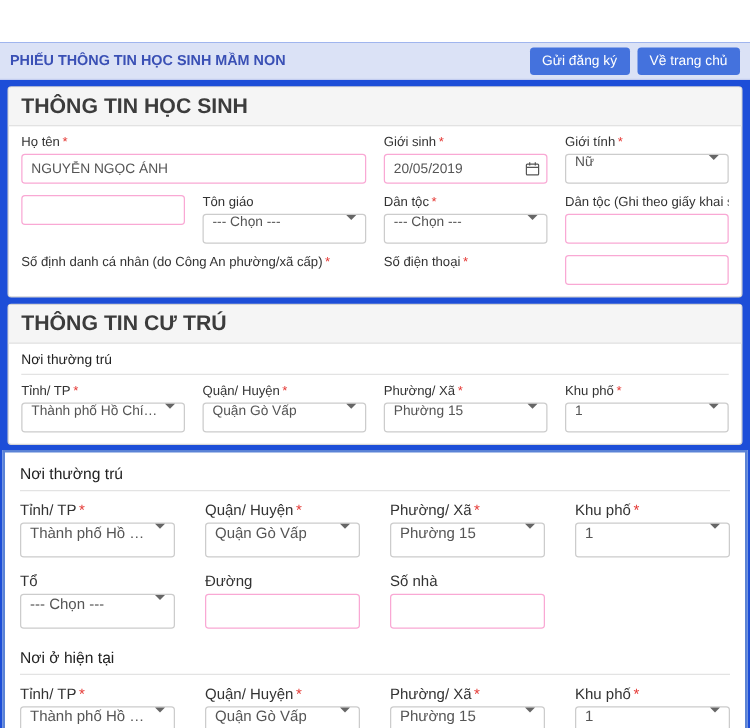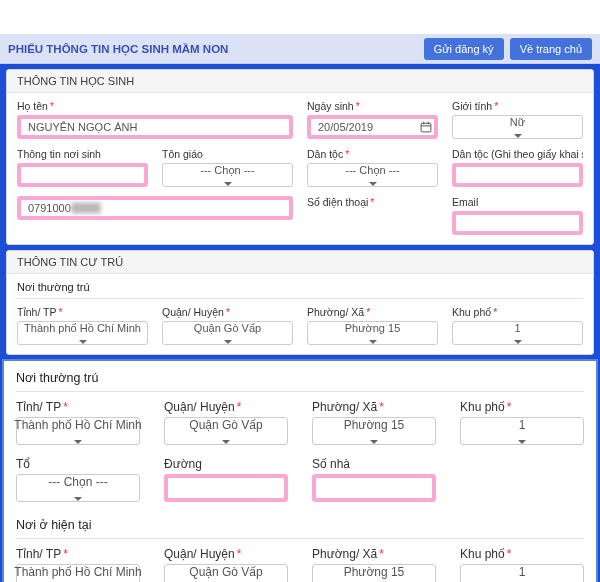--- a/index.html
+++ b/index.html
@@ -50,42 +50,42 @@
   .card {
     border: 1px solid #d5d5d5;
     border-radius: 3px;
     margin: 5px 6px 0 6px;
     background: #fff;
   }
   .card-header {
     background: #f5f5f5;
     border-bottom: 1px solid #e2e2e2;
     padding: 5px 10px;
-    font-size: 11px;
-    font-weight: 400;
+    font-size: 17px;
+    font-weight: 700;
     color: #3c3c3c;
   }
   .card-body { padding: 7px 10px 9px 10px; }
 
   .grid4 {
     display: grid;
     grid-template-columns: repeat(4, 1fr);
     column-gap: 14px;
     row-gap: 9px;
   }
   .span2 { grid-column: span 2; }
 
   .field { display: flex; flex-direction: column; gap: 3px; min-width: 0; }
   .f-label { font-size: 10.5px; color: #333; white-space: nowrap; overflow: hidden; }
   .req { color: #e53935; margin-left: 2px; }
 
   .input {
     width: 100%;
     height: 24px;
-    border: 4px solid #f9a8d4;
+    border: 1px solid #f9a8d4;
     border-radius: 3px;
     padding: 0 7px;
     font-size: 11px;
     color: #555;
     font-family: inherit;
     background: #fff;
   }
   .input-wrap { position: relative; }
   .cal-icon {
     position: absolute;
@@ -101,33 +101,31 @@
     height: 11px;
     background: #b9b9b9;
     filter: blur(2px);
     border-radius: 2px;
     pointer-events: none;
   }
 
   .select {
     position: relative;
     display: flex;
-    align-items: center;
     justify-content: space-between;
     gap: 4px;
     border: 1px solid #cccccc;
     border-radius: 3px;
     height: 24px;
     padding: 0 7px;
     background: #fff;
     color: #555;
     font-size: 11px;
     cursor: pointer;
     min-width: 0;
-    flex-direction: column;
   }
   .select-value { white-space: nowrap; overflow: hidden; text-overflow: ellipsis; }
   .caret {
     flex: 0 0 auto;
     width: 0; height: 0;
     border-left: 4px solid transparent;
     border-right: 4px solid transparent;
     border-top: 4px solid #666;
   }
 
@@ -172,21 +170,21 @@
   <div class="card">
     <div class="card-header">THÔNG TIN HỌC SINH</div>
     <div class="card-body grid4">
 
       <div class="field span2">
         <span class="f-label"><span>Họ tên</span><span class="req">*</span></span>
         <input class="input" value="NGUYỄN NGỌC ÁNH" style="">
       </div>
 
       <div class="field">
-        <span class="f-label"><span>Ngày sinh</span><span class="req">*</span></span>
+        <span class="f-label"><span>Giới sinh</span><span class="req">*</span></span>
         <div class="input-wrap">
           <input class="input" style="padding-right: 22px;" value="20/05/2019">
           <span class="cal-icon">
             <svg width="12" height="12" viewBox="0 0 16 16" fill="none" stroke="#555" stroke-width="1.3">
               <rect x="1.5" y="3" width="13" height="11.5" rx="1"></rect>
               <line x1="1.5" y1="6.5" x2="14.5" y2="6.5"></line>
               <line x1="5" y1="1" x2="5" y2="4.5"></line>
               <line x1="11" y1="1" x2="11" y2="4.5"></line>
             </svg>
           </span>
@@ -195,21 +193,20 @@
 
       <div class="field">
         <span class="f-label"><span>Giới tính</span><span class="req">*</span></span>
         <div class="select">
           <span class="select-value">Nữ</span>
           <span class="caret"></span>
         </div>
       </div>
 
       <div class="field">
-        <span class="f-label"><span>Thông tin nơi sinh</span></span>
         <input class="input" value="" style="">
       </div>
 
       <div class="field">
         <span class="f-label"><span>Tôn giáo</span></span>
         <div class="select">
           <span class="select-value">--- Chọn ---</span>
           <span class="caret"></span>
         </div>
       </div>
@@ -221,32 +218,28 @@
           <span class="caret"></span>
         </div>
       </div>
 
       <div class="field">
         <span class="f-label"><span>Dân tộc (Ghi theo giấy khai sinh)</span></span>
         <input class="input" value="" style="">
       </div>
 
       <div class="field span2">
-        <div class="input-wrap">
-          <input class="input" value="0791000" style="">
-          <span class="redact" style="left:54px;width:30px;"></span>
-        </div>
+        <span class="f-label"><span>Số định danh cá nhân (do Công An phường/xã cấp)</span><span class="req">*</span></span>
       </div>
 
       <div class="field">
         <span class="f-label"><span>Số điện thoại</span><span class="req">*</span></span>
       </div>
 
       <div class="field">
-        <span class="f-label"><span>Email</span></span>
         <input class="input" value="" style="">
       </div>
 
     </div>
   </div>
 
   <div class="card">
     <div class="card-header">THÔNG TIN CƯ TRÚ</div>
     <div class="card-body">
       <div class="sub-title">Nơi thường trú</div>

